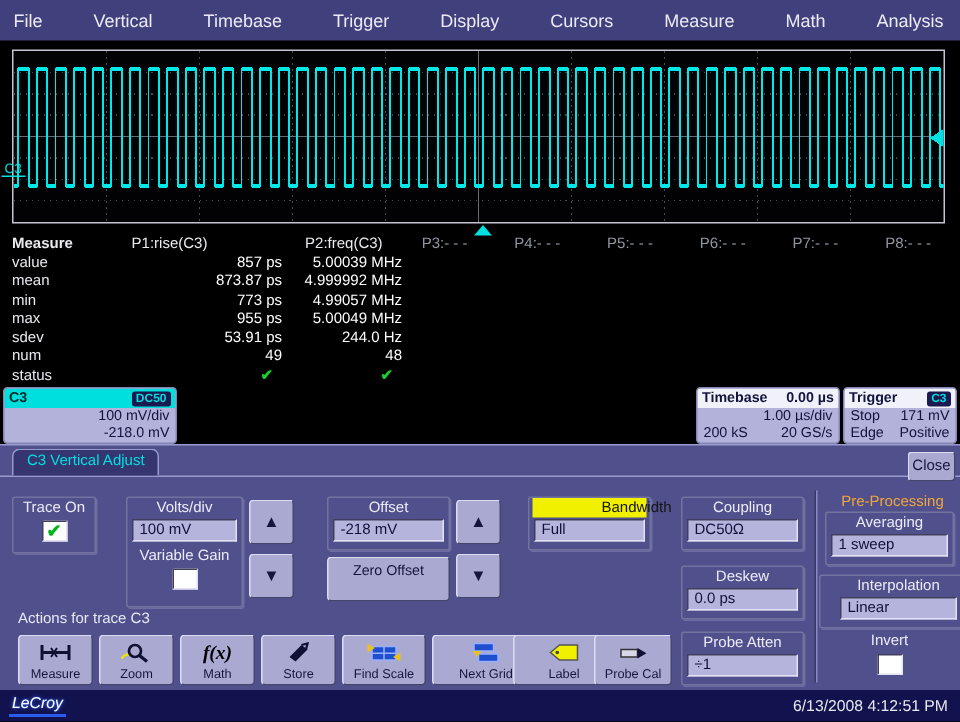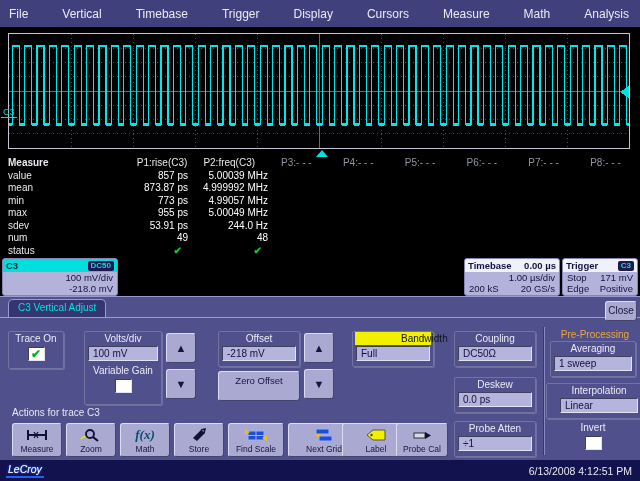--- a/index.html
+++ b/index.html
@@ -114,21 +114,21 @@
       <polygon points="620,52 620,64 611,58" fill="#00e0e0"></polygon>
     </svg>
   </div>
   <div class="ch-tag">C3</div>
   <div class="trig-time"></div>
 </div>
 
 <div class="measure">
   <div class="mrow">
     <div class="mc lab m-title">Measure</div>
-    <div class="mc p1 h1" style="text-align:right">P1:rise(C3)</div>
+    <div class="mc p1 h1" style="text-align:left">P1:rise(C3)</div>
     <div class="mc p2 h2" style="text-align:center">P2:freq(C3)</div>
     <div class="mc hp">P3:- - -</div>
     <div class="mc hp">P4:- - -</div>
     <div class="mc hp">P5:- - -</div>
     <div class="mc hp">P6:- - -</div>
     <div class="mc hp">P7:- - -</div>
     <div class="mc hp">P8:- - -</div>
   </div>
   <div class="mrow">
     <div class="mc lab">value</div>
@@ -291,21 +291,21 @@
     <div class="ic">
       <svg width="22" height="14" viewBox="0 0 22 14">
           <path d="M1 11q4-5 8-1" stroke="#e8e800" stroke-width="1.4" fill="none"></path>
           <circle cx="10" cy="6" r="4" stroke="#101035" stroke-width="1.8" fill="none"></circle>
           <path d="M13 9l5 4" stroke="#101035" stroke-width="2.2"></path>
         </svg>
     </div>
     <div class="al">Zoom</div>
   </div>
   <div class="btn3d act-btn" style="left:120px;width:50px;">
-    <div class="ic" style="font-family:'Liberation Serif',serif;font-weight:bold;font-style:italic;font-size:13px;color:#0c4a6e;">f(x)</div>
+    <div class="ic" style="font-family:'Liberation Serif',serif;font-weight:bold;font-style:italic;font-size:13px;color:#000000;">f(x)</div>
     <div class="al">Math</div>
   </div>
   <div class="btn3d act-btn" style="left:174px;width:50px;">
     <div class="ic">
       <svg width="22" height="14" viewBox="0 0 22 14">
           <polygon points="5,10 13,2 17,5 9,13" fill="#101035"></polygon>
           <path d="M13 2l4-1-1 4" stroke="#101035" stroke-width="1.5" fill="none"></path>
         </svg>
     </div>
     <div class="al">Store</div>

